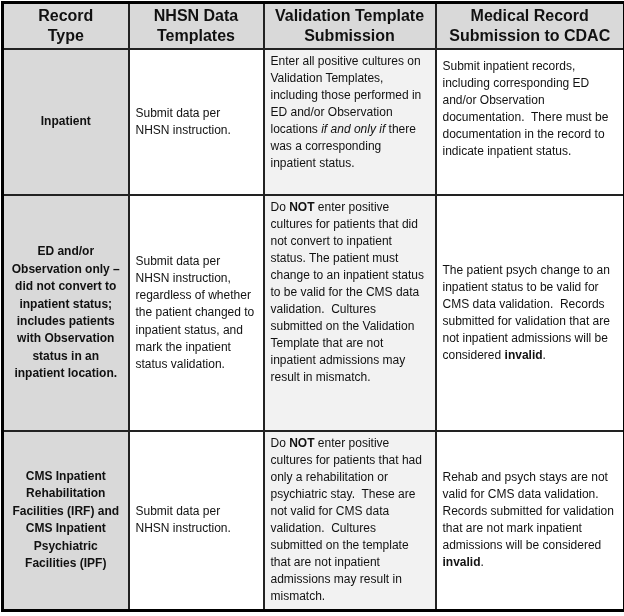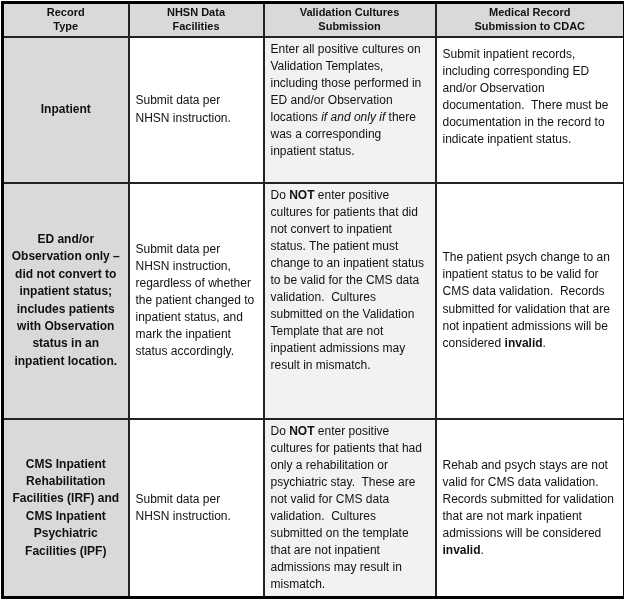--- a/index.html
+++ b/index.html
@@ -31,21 +31,21 @@
   tbody tr:nth-child(3) { height: 179px; }
 
   col.c1 { width: 126px; }
   col.c2 { width: 135px; }
   col.c3 { width: 172px; }
   col.c4 { width: 189px; }
 
   th {
     background: var(--header_bg, #d9d9d9);
     font-weight: bold;
-    font-size: 11px;
+    font-size: 16px;
     line-height: 1.25;
     text-align: center;
     vertical-align: middle;
     padding: 2px 3px;
   }
   td {
     font-size: 12px;
     line-height: 1.42;
     padding: 3px 6px;
     vertical-align: middle;
@@ -83,37 +83,37 @@
       <col class="c1">
         <col class="c2">
         <col class="c3">
         <col class="c4">
     </colgroup>
     <thead>
       <tr>
         <th>Record
 Type</th>
         <th>NHSN Data
-Facilities</th>
-        <th>Validation Cultures
+Templates</th>
+        <th>Validation Template
 Submission</th>
         <th>Medical Record
 Submission to CDAC</th>
       </tr>
     </thead>
     <tbody>
         <tr>
           <td><span>Inpatient</span></td>
           <td><span>Submit data per NHSN instruction.</span></td>
           <td><span>Enter all positive cultures on Validation Templates, including those performed in ED and/or Observation locations </span><span class="italic">if and only if</span><span> there was a corresponding inpatient status.</span></td>
           <td><span>Submit inpatient records, including corresponding ED and/or Observation documentation.  There must be documentation in the record to indicate inpatient status.</span></td>
         </tr>
         <tr>
           <td><span>ED and/or Observation only – did not convert to inpatient status; includes patients with Observation status in an inpatient location.</span></td>
-          <td><span>Submit data per NHSN instruction, regardless of whether the patient changed to inpatient status, and mark the inpatient status accordingly.</span></td>
+          <td><span>Submit data per NHSN instruction, regardless of whether the patient changed to inpatient status, and mark the inpatient status validation.</span></td>
           <td><span>Do </span><span class="bold-underline">NOT</span><span> enter positive cultures for patients that did not convert to inpatient status. The patient must change to an inpatient status to be valid for the CMS data validation.  Cultures submitted on the Validation Template that are not inpatient admissions may result in mismatch.</span></td>
           <td><span>The patient psych change to an inpatient status to be valid for CMS data validation.  Records submitted for validation that are not inpatient admissions will be considered </span><span class="bold-underline">invalid</span><span>.</span></td>
         </tr>
         <tr>
           <td><span>CMS Inpatient Rehabilitation Facilities (IRF) and CMS Inpatient Psychiatric Facilities (IPF)</span></td>
           <td><span>Submit data per NHSN instruction.</span></td>
           <td><span>Do </span><span class="bold-underline">NOT</span><span> enter positive cultures for patients that had only a rehabilitation or psychiatric stay.  These are not valid for CMS data validation.  Cultures submitted on the template that are not inpatient admissions may result in mismatch.</span></td>
           <td><span>Rehab and psych stays are not valid for CMS data validation.  Records submitted for validation that are not mark inpatient admissions will be considered </span><span class="bold-underline">invalid</span><span>.</span></td>
         </tr>
       </tbody>

